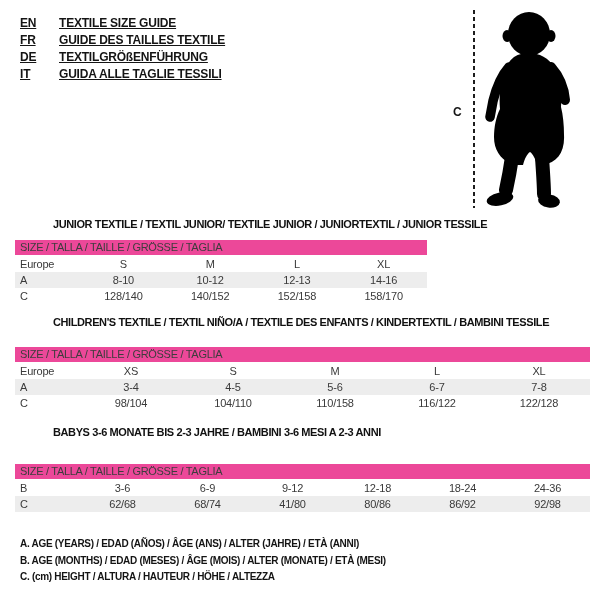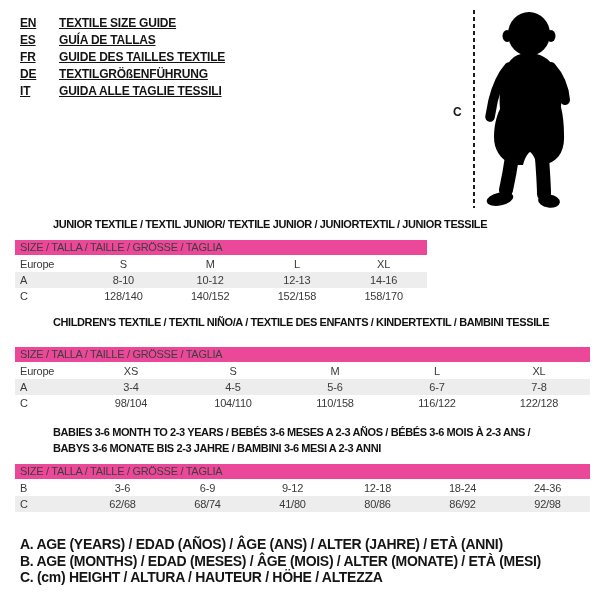--- a/index.html
+++ b/index.html
@@ -34,34 +34,30 @@
     font-size:11px; letter-spacing:-0.3px; padding-left:5px; white-space:nowrap; }
 
   table.size-table { width:100%; border-collapse:collapse; table-layout:fixed; margin-top:1px; }
   table.size-table td { height:16px; font-size:11px; color:#3a3a3a; text-align:center;
     letter-spacing:-0.2px; padding:0; white-space:nowrap; overflow:hidden;margin-top:44px; }
   table.size-table td.row-label { text-align:left; padding-left:5px; width:65px; }
   table.size-table tr.shaded { background:#ededed; }
 
   
   .notes { left:20px; top:536px; }
-  .note-line { font-weight:bold; font-size:14px; letter-spacing:-0.3px; color:#141414;
+  .note-line { font-weight:bold; font-size:10px; letter-spacing:-0.3px; color:#141414;
     line-height:16.5px; white-space:nowrap; }
 </style>
 </head>
 <body>
 
 <div class="abs lang-block">
   <div class="lang-row">
     <span class="lang-code">EN</span>
     <span>TEXTILE SIZE GUIDE</span>
-  </div>
-  <div class="lang-row">
-    <span class="lang-code">ES</span>
-    <span>GUÍA DE TALLAS</span>
   </div>
   <div class="lang-row">
     <span class="lang-code">FR</span>
     <span>GUIDE DES TAILLES TEXTILE</span>
   </div>
   <div class="lang-row">
     <span class="lang-code">DE</span>
     <span>TEXTILGRÖßENFÜHRUNG</span>
   </div>
   <div class="lang-row">
@@ -163,21 +159,20 @@
           <td>104/110</td>
           <td>110/158</td>
           <td>116/122</td>
           <td>122/128</td>
         </tr>
       </tbody>
   </table>
 </div>
 
 <div class="abs tbl-title t3-title">
-  <div>BABIES 3-6 MONTH TO 2-3 YEARS / BEBÉS 3-6 MESES A 2-3 AÑOS / BÉBÉS 3-6 MOIS À 2-3 ANS /</div>
   <div>BABYS 3-6 MONATE BIS 2-3 JAHRE / BAMBINI 3-6 MESI A 2-3 ANNI</div>
 </div>
 <div class="abs tbl-wrap t3-wrap">
   <div class="size-bar">SIZE / TALLA / TAILLE / GRÖSSE / TAGLIA</div>
   <table class="size-table">
     <tbody>
         <tr>
           <td class="row-label">B</td>
           <td>3-6</td>
           <td>6-9</td>

